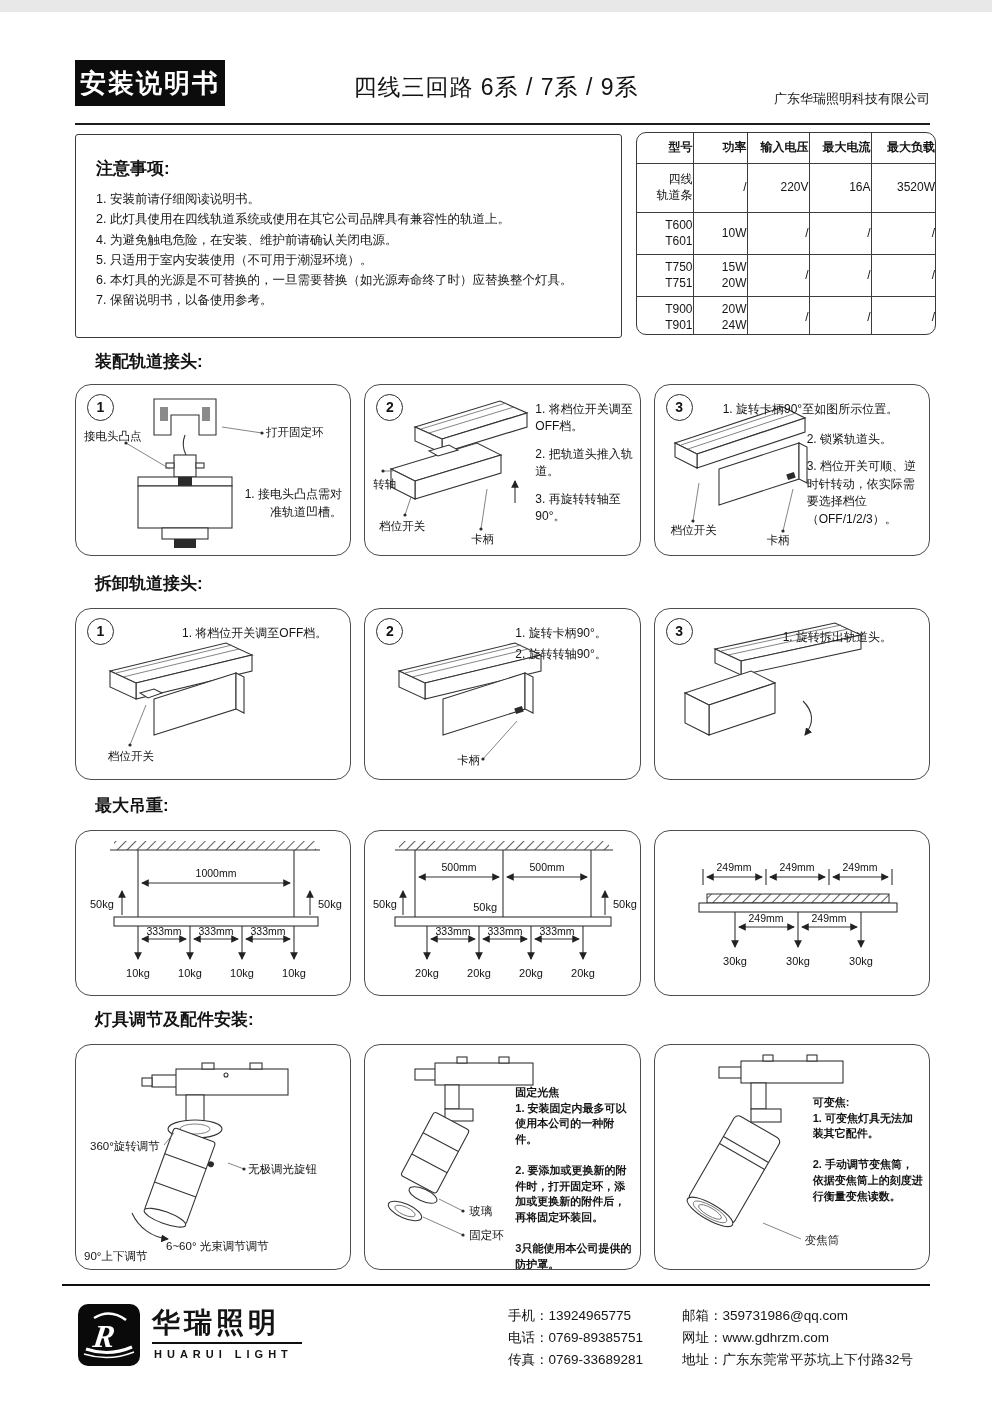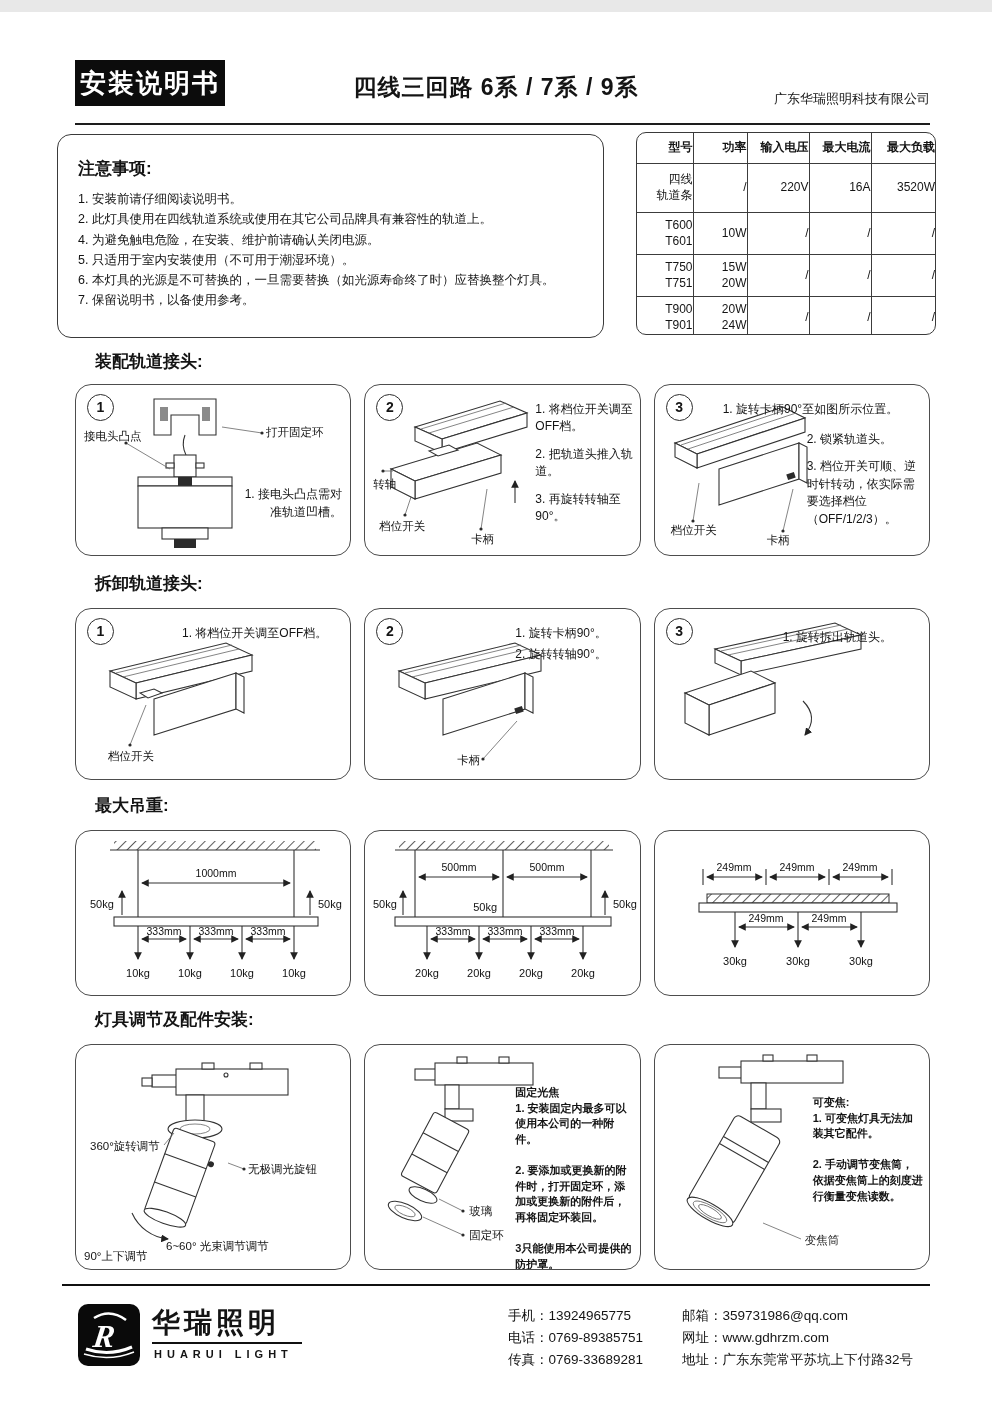--- a/index.html
+++ b/index.html
@@ -3,26 +3,26 @@
 <meta charset="utf-8">
 <style>
   html,body{margin:0;padding:0;background:#e8e8e8;}
   #page{position:relative;width:992px;height:1403px;background:#ffffff;margin:12px auto;
         font-family:"Liberation Sans","DejaVu Sans",sans-serif;color:#141414;overflow:hidden;}
   .abs{position:absolute;}
 
   
   .badge{left:75px;top:48px;width:150px;height:46px;background:#0c0c0c;color:#fff;
          font-size:26px;font-weight:bold;text-align:center;line-height:46px;letter-spacing:2px;}
-  .title{left:0;right:0;top:60px;text-align:center;font-size:23px;font-weight:700;letter-spacing:1px;}
+  .title{left:0;right:0;top:60px;text-align:center;font-size:23px;font-weight:400;letter-spacing:1px;}
   .company{right:62px;top:78px;font-size:13px;}
   .hrule{left:75px;top:111px;width:855px;height:2px;background:#1d1d1d;}
 
   
-  .notice{left:57px;top:122px;width:545px;height:202px;border:1.5px solid #3a3a3a;border-radius:14px;}
+  .notice{left:75px;top:122px;width:545px;height:202px;border:1.5px solid #3a3a3a;border-radius:3px;}
   .notice-title{left:20px;top:22px;font-size:17px;font-weight:bold;}
   .notice-items{left:20px;top:54px;font-size:12.5px;line-height:1.62;}
 
   
   .spec-wrap{left:636px;top:120px;width:298px;height:201px;border:1.5px solid #3a3a3a;border-radius:10px;overflow:hidden;background:#fff;}
   table.spec{border-collapse:collapse;width:100%;height:100%;font-size:12px;text-align:right;}
   table.spec th,table.spec td{border-right:1.2px solid #3c3c3c;border-bottom:1.2px solid #3c3c3c;padding:0;white-space:pre-line;line-height:1.3;}
   table.spec th{font-weight:bold;height:30px;}
   table.spec tr:first-child+tr td{height:48px;}
   table.spec td{height:41px;}

